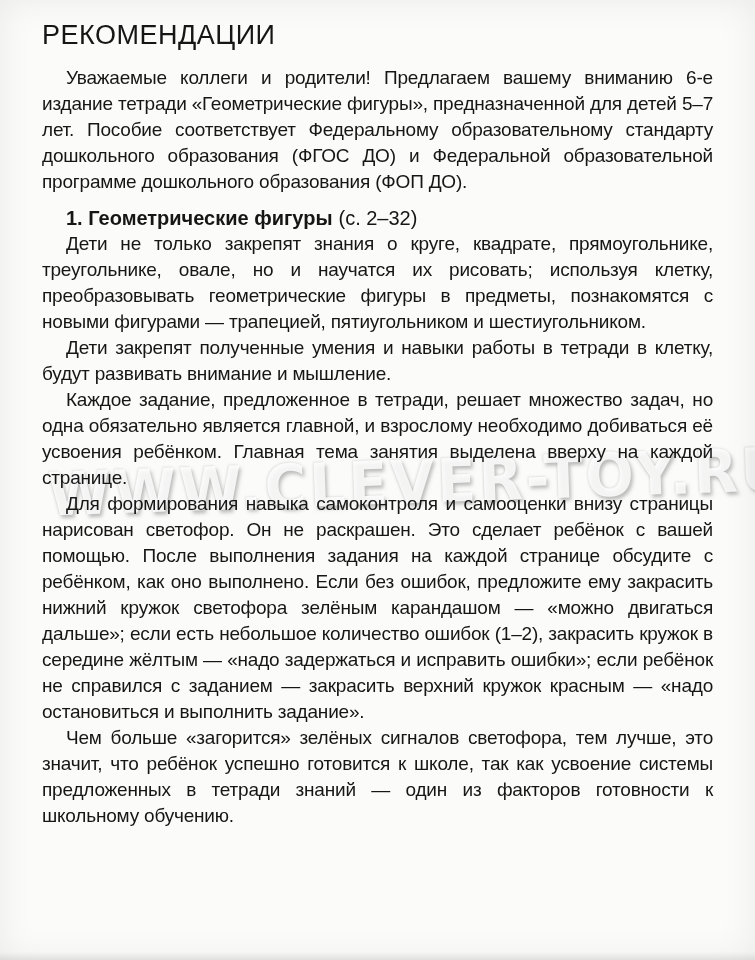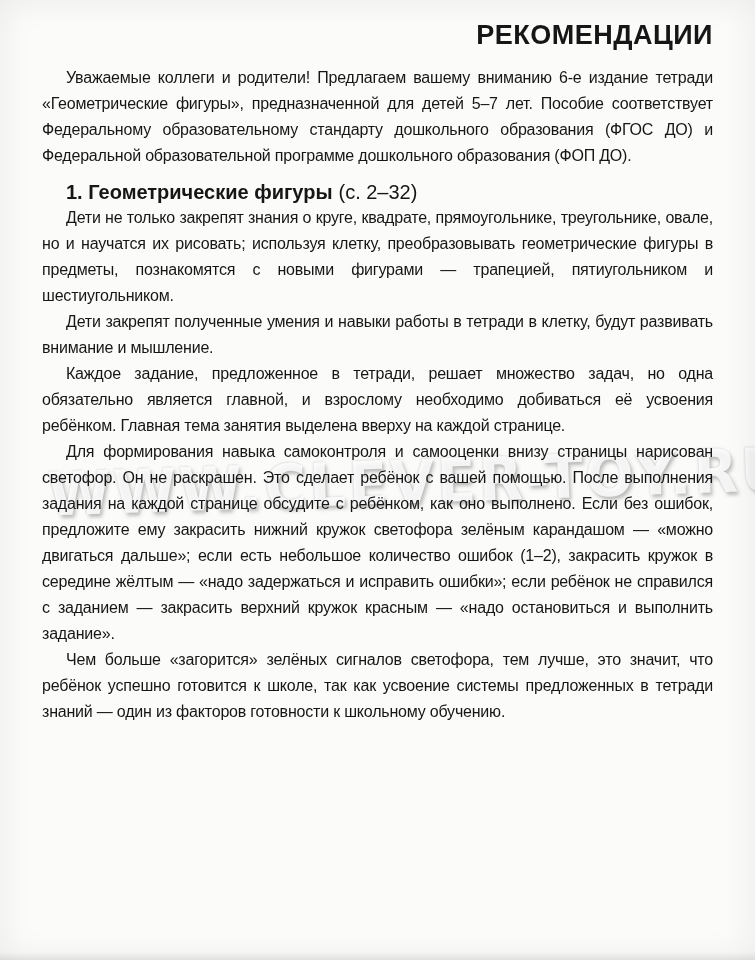--- a/index.html
+++ b/index.html
@@ -17,28 +17,28 @@
     position: relative;
   }
   .page {
     position: relative;
     width: 671px;
     margin: 0 auto;
     padding-top: 20px;
   }
   .doc-title {
     font-size: 27px;
-    font-weight: bold;
-    text-align: right;
+    font-weight: normal;
+    text-align: left;
     letter-spacing: 0.5px;
     margin: 0 0 14px 0;
   }
   .para {
     margin: 0;
-    font-size: 16px;
+    font-size: 19px;
     line-height: 26px;
     letter-spacing: -0.2px;
     text-align: justify;
     text-indent: 24px;
   }
   .sec-head {
     margin: 10px 0 0 0;
     font-size: 20px;
     line-height: 26px;
     font-weight: bold;

